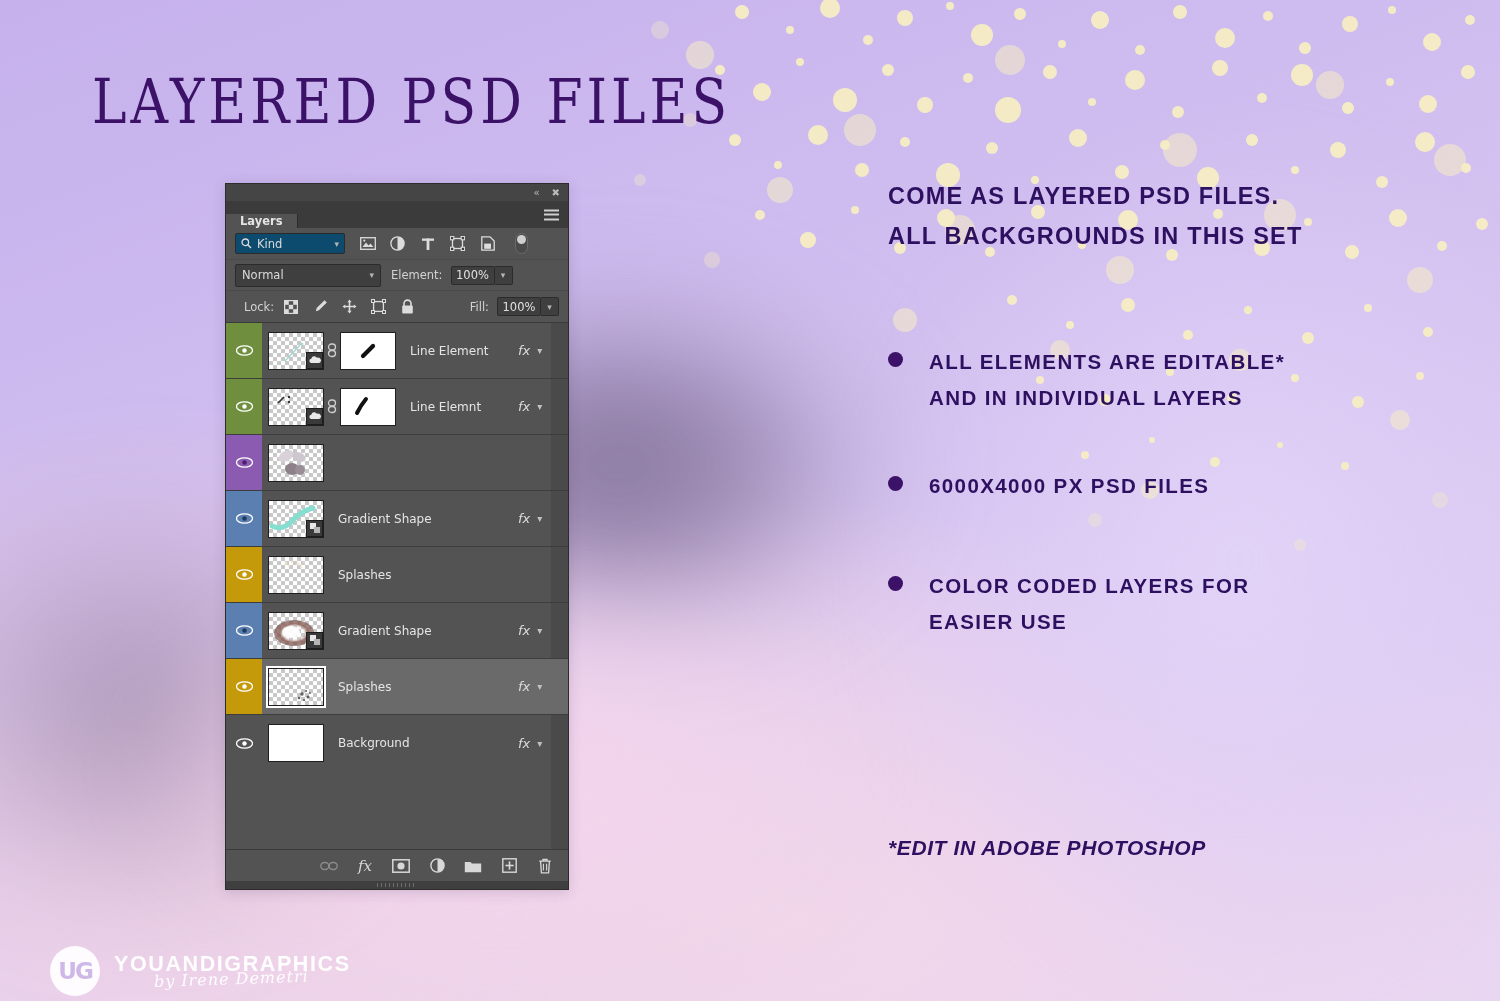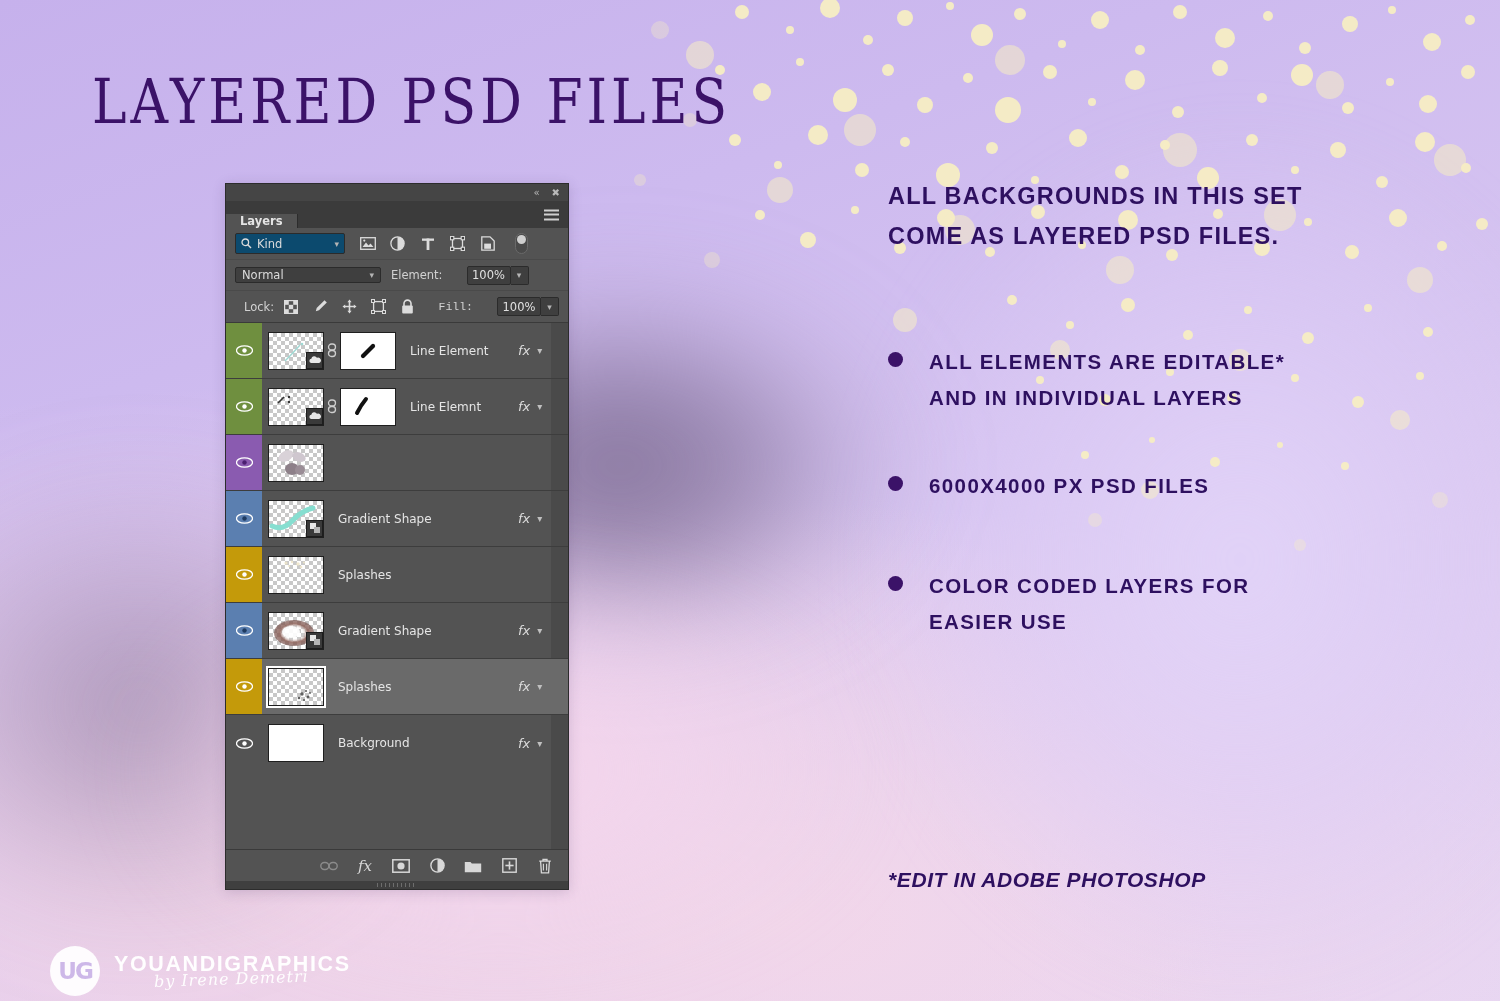--- a/index.html
+++ b/index.html
@@ -77,21 +77,21 @@
     width: 15px; height: 15px; border-radius: 50%;
     background: #3b1268; flex: 0 0 auto;
     margin-top: 8px; margin-right: 26px;
     filter: blur(0.4px);
   }
   .bullet-text {
     font-size: 20.5px; font-weight: bold; letter-spacing: 1.4px;
     line-height: 1.76; color: #2e1060;
   }
   .footnote {
-    position: absolute; left: 888px; top: 868px;
+    position: absolute; left: 888px; top: 836px;
     font-size: 21px; font-style: italic; font-weight: 600;
     letter-spacing: 0.6px; color: #2e1060;
   }
 
   
   .watermark { position: absolute; left: 50px; top: 946px; display: flex; align-items: center; }
   .wm-badge {
     width: 50px; height: 50px; border-radius: 50%;
     background: rgba(255,255,255,0.93);
     display: flex; align-items: center; justify-content: center;
@@ -175,32 +175,32 @@
     content: ""; position: absolute; top: 1px; left: 1px;
     width: 9px; height: 9px; border-radius: 50%; background: #cfcfcf;
   }
 
   .ps-bland {
     height: 31px; background: #535353;
     display: flex; align-items: center; padding: 0 9px;
     flex: 0 0 auto; border-bottom: 1px solid #4a4a4a;
   }
   .blend-select {
-    width: 146px; height: 16px; background: #3f3f3f;
+    width: 146px; height: 23px; background: #3f3f3f;
     border: 1px solid #2b2b2b; border-radius: 2px;
     display: flex; align-items: center; padding: 0 6px;
     font-size: 11.5px; color: #dcdcdc;
   }
   .blend-select .chev { margin-left: auto; font-size: 9px; color: #b5b5b5; }
   .lbl { font-size: 11.5px; color: #d2d2d2; margin-left: 10px; }
   .numbox {
     width: 44px; height: 19px; background: #3f3f3f;
     border: 1px solid #2b2b2b; border-radius: 2px;
     display: flex; align-items: center; justify-content: center;
-    font-size: 11.5px; color: #e0e0e0; margin-left: 24px;
+    font-size: 11.5px; color: #e0e0e0; margin-left: 8px;
   }
   .numchev {
     width: 18px; height: 19px; background: #3f3f3f;
     border: 1px solid #2b2b2b; border-left: none; border-radius: 0 2px 2px 0;
     display: flex; align-items: center; justify-content: center;
     font-size: 9px; color: #b5b5b5;
   }
 
   .ps-lockrow {
     height: 32px; background: #535353;
@@ -405,22 +405,22 @@
           <circle cx="1300" cy="545" r="6"></circle>
         <circle cx="1440" cy="500" r="8"></circle>
       </g>
     </svg>
   </div>
 </div>
 
 <div class="title">LAYERED PSD FILES</div>
 
 <div class="copy">
+  <div class="headline">COME AS LAYERED PSD FILES.</div>
   <div class="headline">ALL BACKGROUNDS IN THIS SET</div>
-  <div class="headline">COME AS LAYERED PSD FILES.</div>
 </div>
 
 <div class="bullets">
   <div class="bullet-row">
     <span class="bullet-dot"></span>
     <span class="bullet-text">
       <span>ALL ELEMENTS ARE EDITABLE*</span><br>
       <span>AND IN INDIVIDUAL LAYERS</span>
     </span>
   </div>
@@ -557,21 +557,21 @@
           <rect x="11.5" y="11.5" width="3" height="3" fill="#535353" stroke="#dcdcdc" stroke-width="1"></rect>
         </svg>
       </span>
       <span class="l-ico">
         <svg width="13" height="15" viewBox="0 0 13 15">
           <path d="M3 7 V4.6 A3.5 3.5 0 0 1 10 4.6 V7" fill="none" stroke="#dcdcdc" stroke-width="1.6"></path>
           <rect x="1.2" y="6.6" width="10.6" height="7.8" rx="1" fill="#dcdcdc"></rect>
         </svg>
       </span>
     </div>
-    <span class="lbl" style="margin-left:auto;font-family:Liberation Mono, monospace;">Fill:</span>
+    <span class="lbl" style="margin-left:auto;">Fill:</span>
     <div style="display:flex;align-items:center;">
       <div class="numbox">100%</div>
       <div class="numchev">▾</div>
     </div>
   </div>
 
   <div class="ps-layers">
     <div class="scrollbar-col"></div>
 
     <div class="layer-row">

